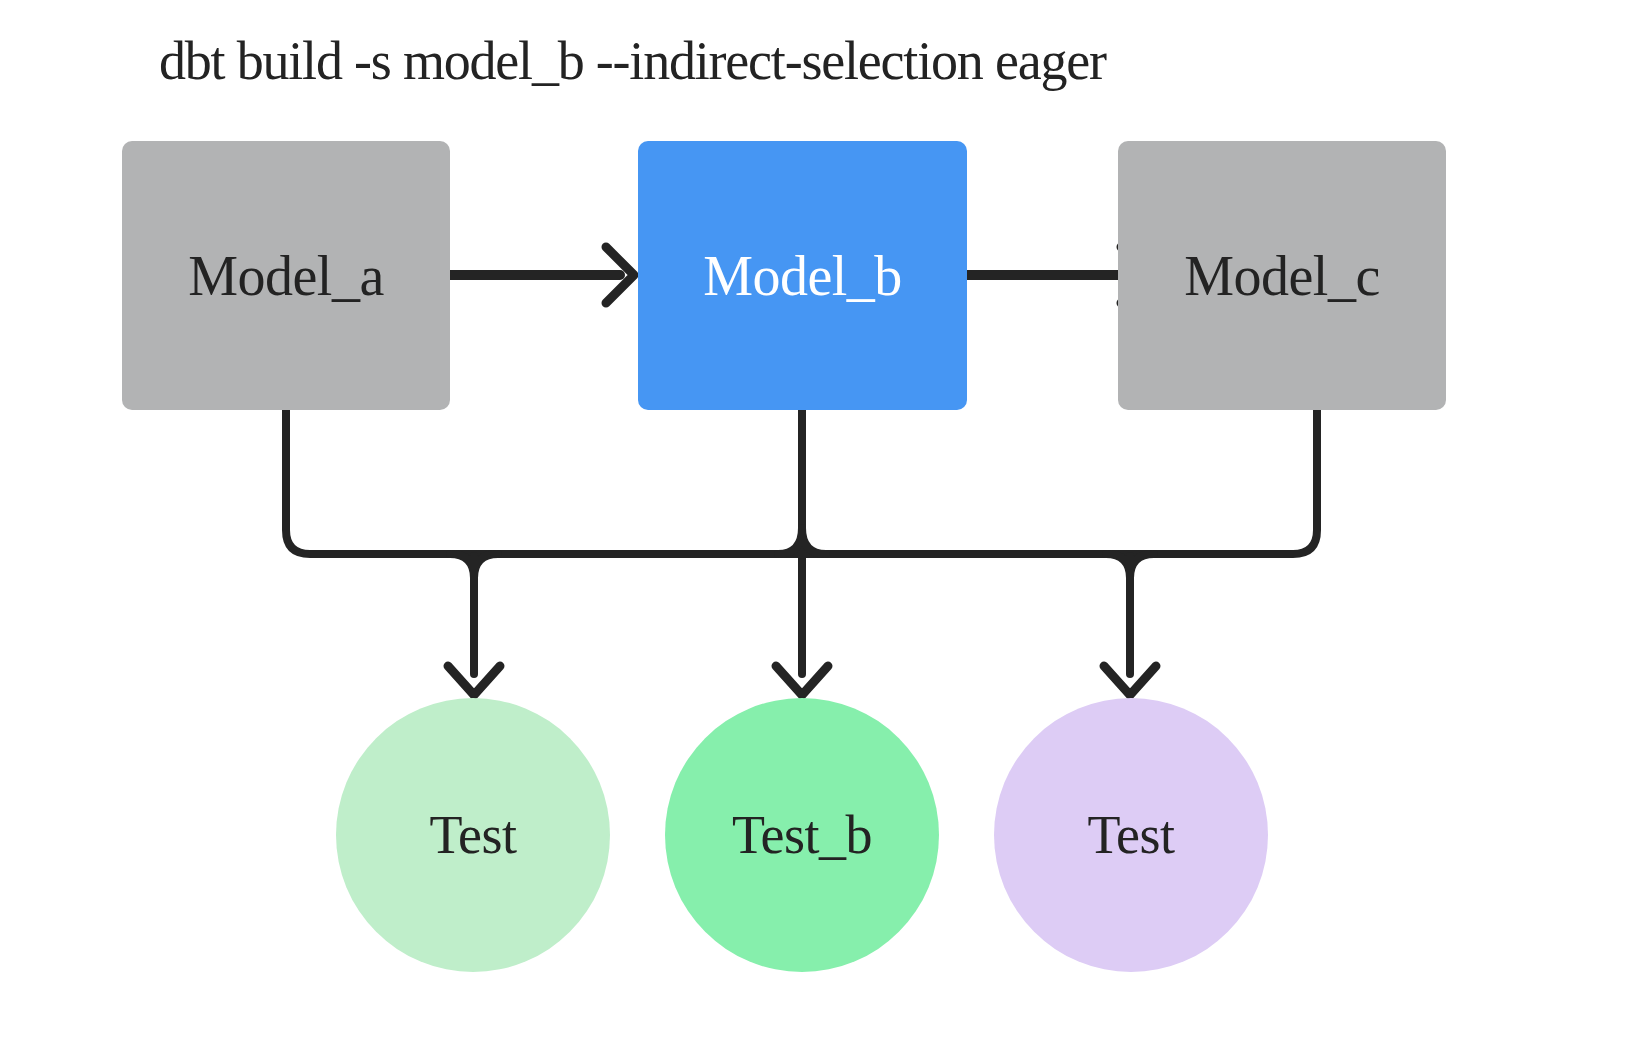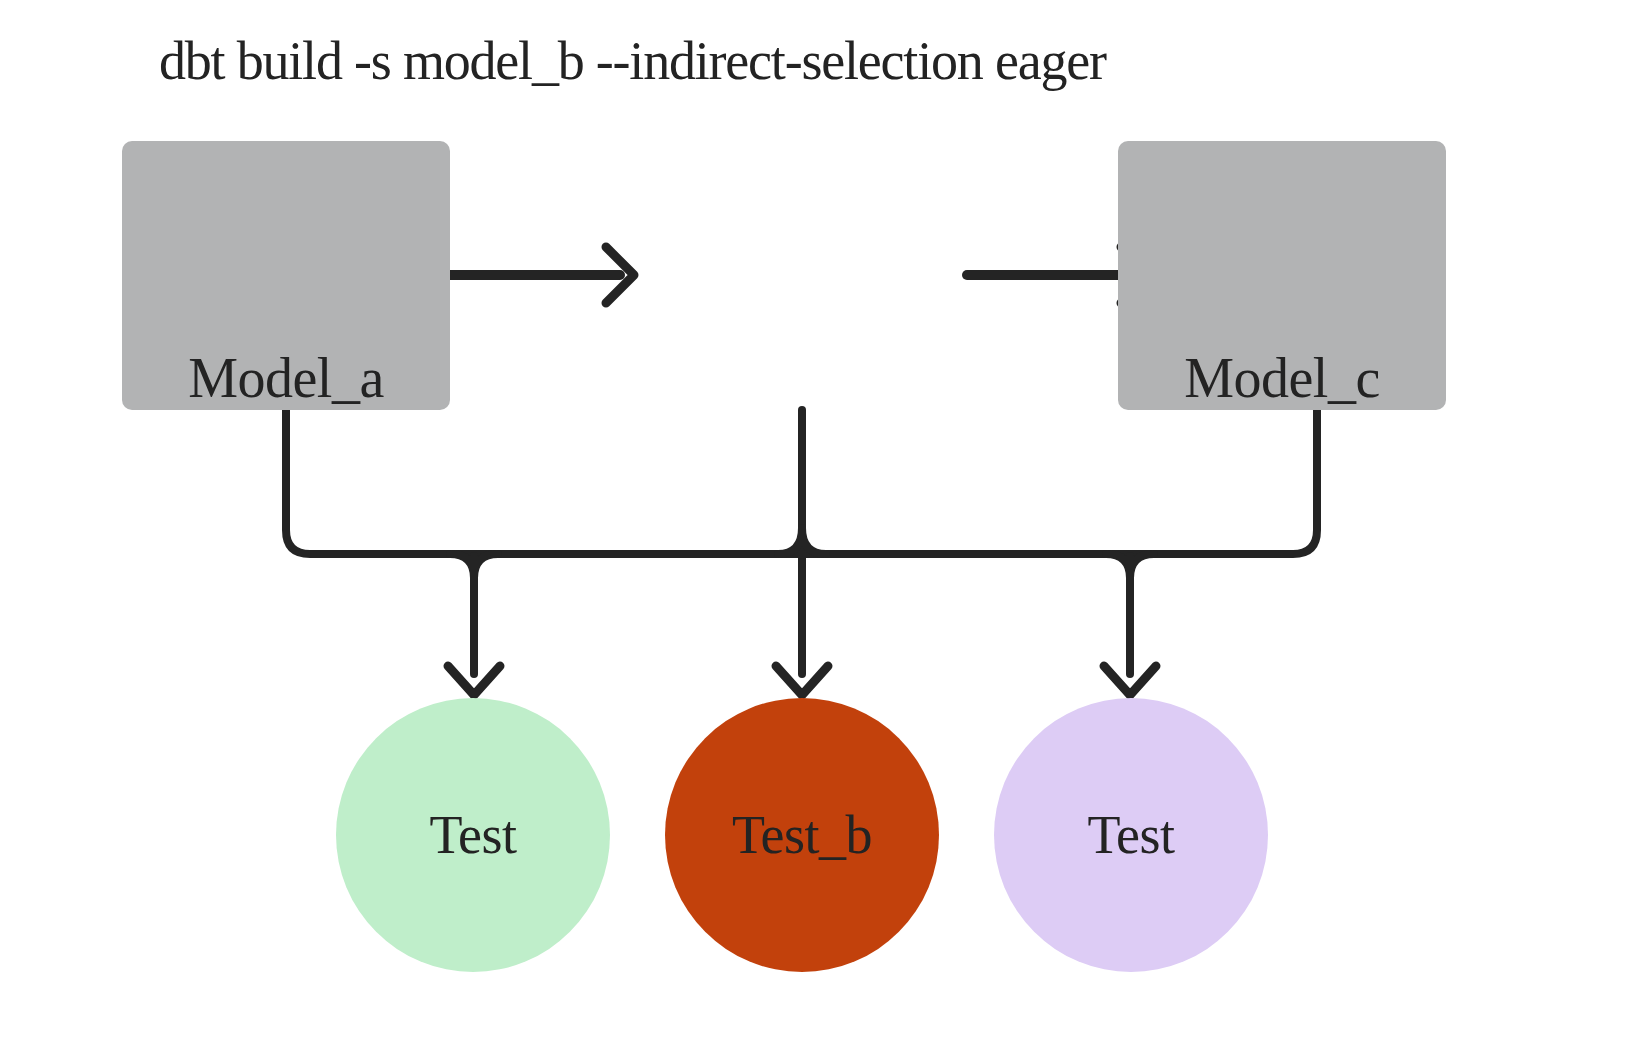--- a/index.html
+++ b/index.html
@@ -12,21 +12,21 @@
     position:absolute;left:159px;top:30px;
     font-size:54px;font-weight:500;letter-spacing:-1.2px;
     color:var(--ink,#232323);white-space:nowrap;
   }
   .edges{position:absolute;left:0;top:0;width:1630px;height:1060px;}
   .edge{fill:none;stroke:var(--line,#242424);stroke-width:8;stroke-linecap:round;stroke-linejoin:round;}
   .edge.thick{stroke-width:10;}
   .edge.head{stroke-width:9;}
   .model{
     position:absolute;top:141px;width:328px;height:269px;border-radius:10px;
-    display:flex;align-items:flex-end;justify-content:center;
+    display:flex;align-items:center;justify-content:center;
     font-size:56px;font-weight:500;letter-spacing:-0.5px;
     background:var(--model-default-bg,#b2b3b4);color:var(--model-default-text,#232323);
   }
   .model.selected{background:var(--model-selected-bg,#4696f3);color:var(--model-selected-text,#fff);}
   .model-a{left:122px}.model-b{left:638px;width:329px}.model-c{left:1118px}
   .test{
     position:absolute;top:698px;width:274px;height:274px;border-radius:50%;
     display:flex;flex-direction:column;align-items:center;justify-content:center;
     font-size:54px;font-weight:500;letter-spacing:-0.5px;line-height:1.5;
     color:var(--ink,#232323);text-align:center;
@@ -62,28 +62,31 @@
     <path class="edge thick" d="M 450 275 L 620 275"></path>
     <path class="edge head" d="M 606 247 L 634 275 L 606 303"></path>
 
     <path class="edge thick" d="M 967 275 L 1135 275"></path>
     <path class="edge head" d="M 1121 247 L 1149 275 L 1121 303"></path>
   </svg>
 
   <div class="model model-a">
     <span>Model_a</span>
   </div>
+  <div class="model model-b selected">
+    <span>Model_b</span>
+  </div>
   <div class="model model-c">
     <span>Model_c</span>
   </div>
 
   <div class="test test-ab" style="background-color: rgb(191, 238, 202);">
     <span class="tl">Test</span>
   </div>
-  <div class="test test-b" style="background-color: #c2410c;">
+  <div class="test test-b" style="background-color: #86efac;">
     <span class="tl">Test_b</span>
 
   </div>
   <div class="test test-bc" style="background-color: rgb(221, 204, 245);">
     <span class="tl">Test</span>
   </div>
 
 </div>
 
 </body></html>

